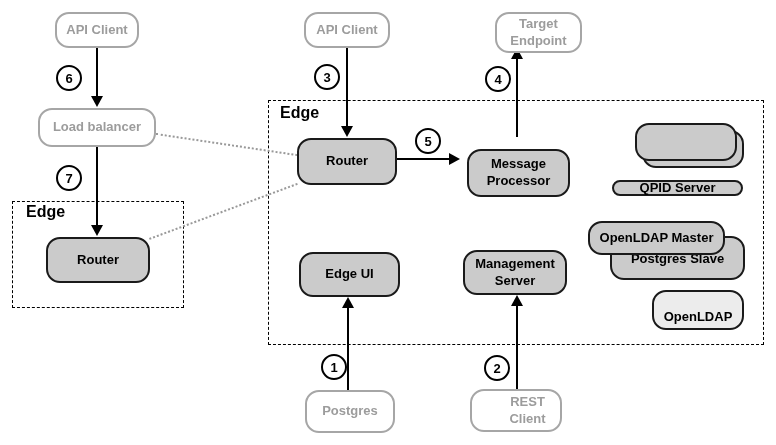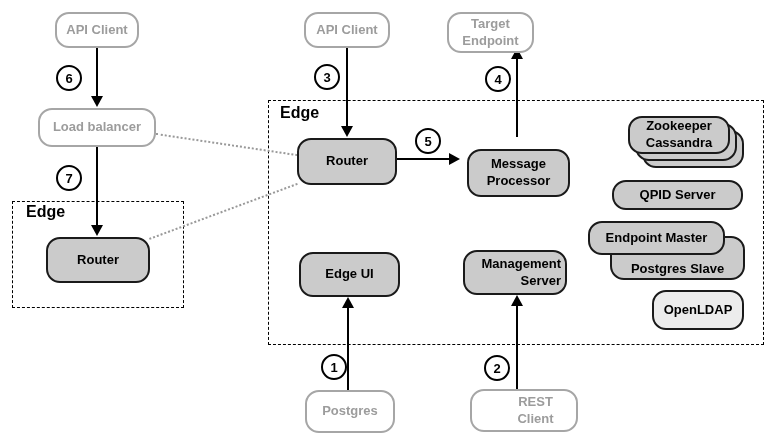--- a/index.html
+++ b/index.html
@@ -14,21 +14,21 @@
   .node{
     position:absolute;box-sizing:border-box;
     background:#cbcbcb;border:2px solid #1a1a1a;border-radius:14px;
     display:flex;flex-direction:column;align-items:center;justify-content:center;
     font-weight:bold;font-size:13px;line-height:1.3;color:#000;text-align:center;
     padding:2px 4px;
   }
   .node.ext{background:#fff;border-color:#a6a6a6;color:#9c9c9c;}
   .node.light{background:#ececec;}
   .node.shadow-layer{background:#cbcbcb;}
-  .node.label-low{justify-content:flex-end;padding-bottom:0;}
+  .node.label-low{justify-content:center;padding-bottom:0;}
   
   .vline{position:absolute;width:2px;background:#000;}
   .hline{position:absolute;height:2px;background:#000;}
   .ah{position:absolute;width:0;height:0;}
   .ah.down{border-left:6px solid transparent;border-right:6px solid transparent;border-top:11px solid #000;}
   .ah.up{border-left:6px solid transparent;border-right:6px solid transparent;border-bottom:11px solid #000;}
   .ah.right{border-top:6px solid transparent;border-bottom:6px solid transparent;border-left:11px solid #000;}
   .dotted{position:absolute;border-top:2px dotted #999;transform-origin:0 0;}
   
   .step{
@@ -75,65 +75,61 @@
 
   <div class="node ext" style="left:55px;top:12px;width:84px;height:36px;">
     <span>API Client</span>
   </div>
   <div class="node ext" style="left:38px;top:108px;width:118px;height:39px;">
     <span>Load balancer</span>
   </div>
   <div class="node ext" style="left:304px;top:12px;width:86px;height:36px;">
     <span>API Client</span>
   </div>
-  <div class="node ext" style="left:447px;top:12px;width:87px;height:41px;align-items:center;">
+  <div class="node ext" style="left:495px;top:12px;width:87px;height:41px;align-items:center;">
     <span>Target Endpoint</span>
   </div>
   <div class="node ext" style="left:305px;top:390px;width:90px;height:43px;">
     <span>Postgres</span>
   </div>
-  <div class="node ext" style="left:470px;top:389px;width:108px;height:43px;padding-left:27px;">
+  <div class="node ext" style="left:470px;top:389px;width:92px;height:43px;padding-left:27px;">
     <span>REST Client</span>
   </div>
 
   <div class="node" style="left:46px;top:237px;width:104px;height:46px;">
     <span>Router</span>
   </div>
   <div class="node" style="left:297px;top:138px;width:100px;height:47px;">
     <span>Router</span>
   </div>
   <div class="node" style="left:467px;top:137px;width:103px;height:48px;margin-top:12px;">
     <span>Message Processor</span>
   </div>
   <div class="node" style="left:299px;top:252px;width:101px;height:45px;">
     <span>Edge UI</span>
   </div>
-  <div class="node" style="left:463px;top:250px;width:104px;height:45px;text-align:right;">
+  <div class="node" style="left:463px;top:250px;width:104px;height:45px;">
     <span>Management Server</span>
   </div>
 
   <div class="node shadow-layer" style="left:642px;top:130px;width:102px;height:38px;"></div>
   <div class="node shadow-layer" style="left:635px;top:123px;width:102px;height:38px;"></div>
-  <div class="node" style="left:628px;top:116px;width:102px;height:38px;">
-    <span>Zookeeper</span>
-    <span>Cassandra</span>
-  </div>
 
-  <div class="node" style="left:612px;top:180px;width:131px;height:30px;justify-content:center;">
+  <div class="node" style="left:612px;top:180px;width:131px;height:16px;justify-content:center;">
     <span>QPID Server</span>
   </div>
 
   <div class="node label-low" style="left:610px;top:236px;width:135px;height:44px;">
     <span>Postgres Slave</span>
   </div>
   <div class="node" style="left:588px;top:221px;width:137px;height:34px;">
-    <span>Endpoint Master</span>
+    <span>OpenLDAP Master</span>
   </div>
 
-  <div class="node light" style="left:652px;top:290px;width:92px;height:40px;">
+  <div class="node light" style="left:652px;top:290px;width:92px;height:40px;justify-content:flex-end;">
     <span>OpenLDAP</span>
   </div>
 
   <div class="step" style="left:321px;top:354px;">
       <span>1</span>
     </div>
   <div class="step" style="left:484px;top:355px;">
       <span>2</span>
     </div>
   <div class="step" style="left:314px;top:64px;">

